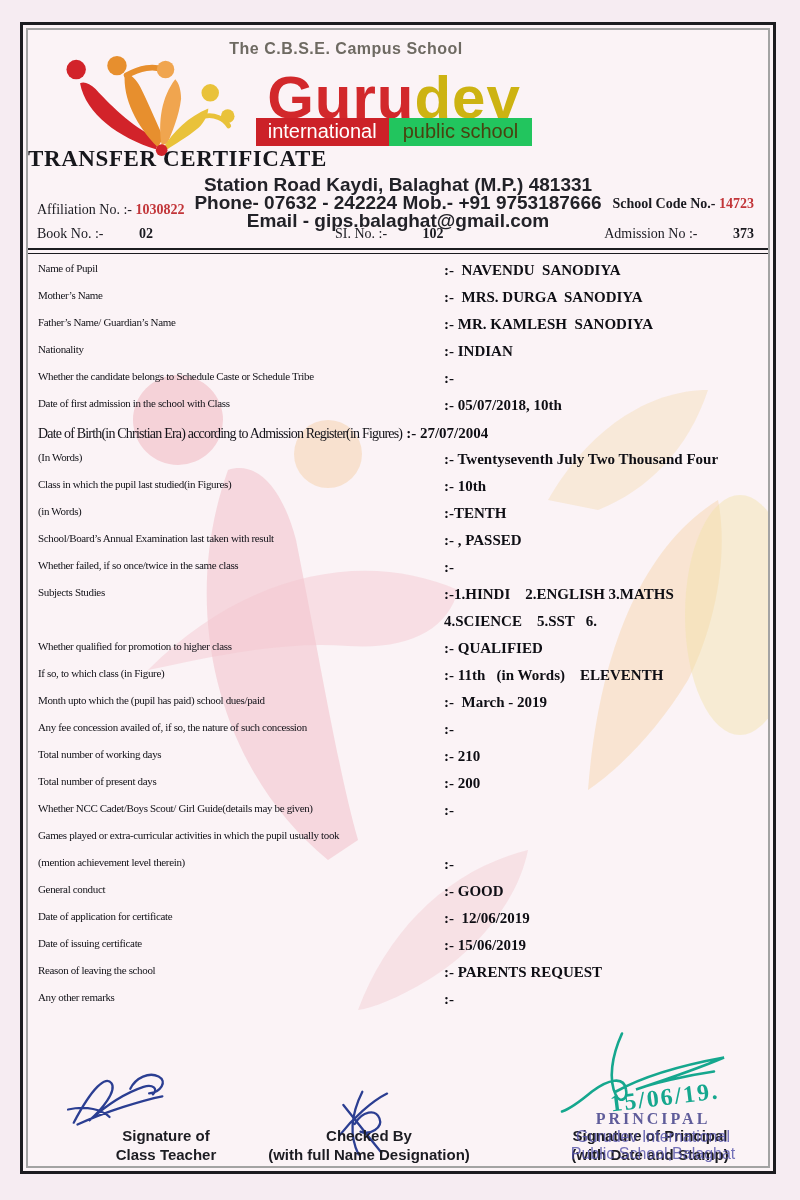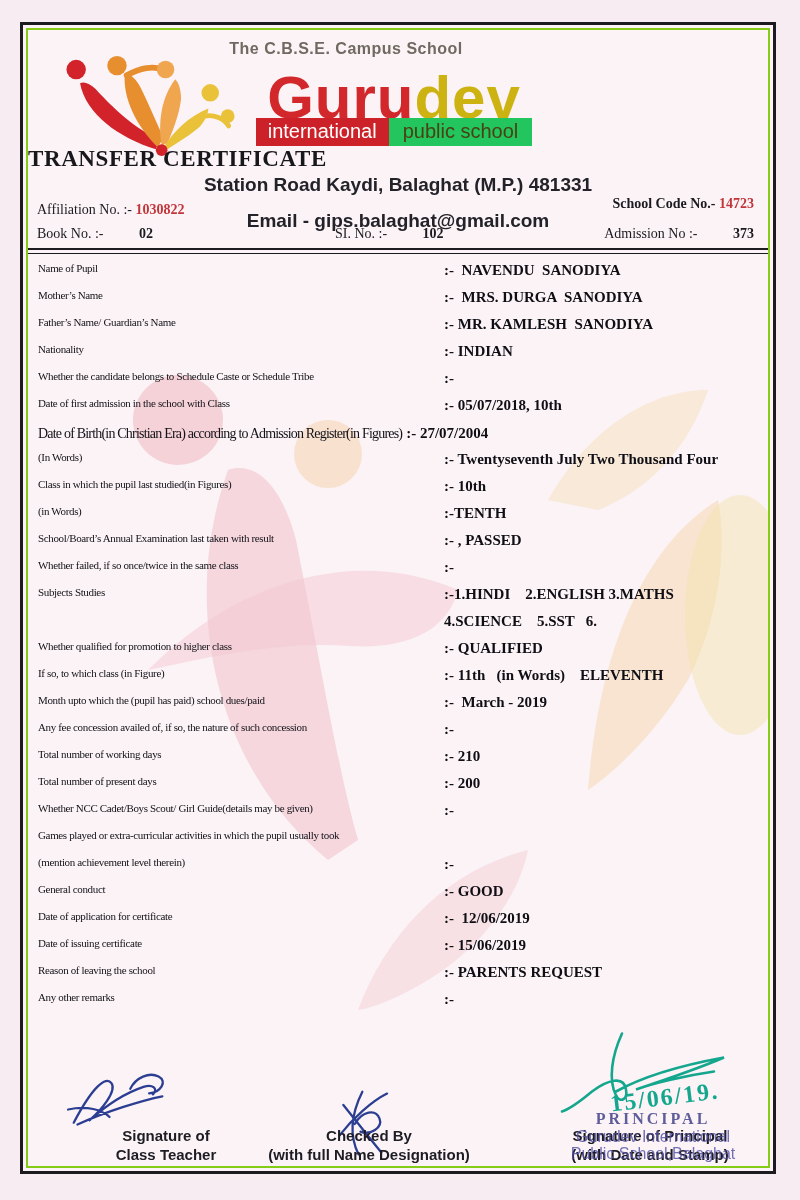--- a/index.html
+++ b/index.html
@@ -1,20 +1,20 @@
 <!DOCTYPE html>
 <html><head>
 <meta charset="utf-8">
 <style>
   * { margin:0; padding:0; box-sizing:border-box; }
   body { background:#e9e2e6; font-family:"Liberation Serif", serif; }
   .scan-page { position:relative; width:800px; height:1200px; background:#f6ecf2; overflow:hidden; }
   .cert { position:absolute; left:20px; top:22px; width:756px; height:1152px;
           border:3px solid #1c1c20; padding:3px; background:#fbf3f6; }
-  .cert-inner { position:relative; width:100%; height:100%; border:2px solid #84cc16; overflow:hidden; }
+  .cert-inner { position:relative; width:100%; height:100%; border:2px solid #a3a3a3; overflow:hidden; }
 
   
   .wm { position:absolute; inset:0; z-index:0; pointer-events:none; }
 
   .layer { position:absolute; z-index:2; }
 
   
   .tagline { top:10px; left:0; width:100%; text-align:center; transform:translateX(-52px);
              font-family:"Liberation Sans", sans-serif; font-weight:bold; font-size:16px;
              color:#6e6a62; letter-spacing:.5px; }
@@ -117,20 +117,21 @@
       <div class="layer brand-word">
         <span class="p1">Guru</span><span class="p2">dev</span>
       </div>
       <div class="layer brand-banner">
         <span class="bl">international</span>
           <span class="br">public school</span>
       </div>
 
       <div class="layer doc-title">TRANSFER CERTIFICATE</div>
       <div class="layer addr addr1">Station Road Kaydi, Balaghat (M.P.) 481331</div>
+      <div class="layer addr addr2">Phone- 07632 - 242224 Mob.- +91 9753187666</div>
       <div class="layer addr addr3">Email - gips.balaghat@gmail.com</div>
 
       <div class="layer meta m-affil"><span>Affiliation No. :- </span><span class="red">1030822</span></div>
       <div class="layer meta m-code"><span>School Code No.- </span><span class="red">14723</span></div>
       <div class="layer meta m-book"><span>Book No. :- </span><b>02</b></div>
       <div class="layer meta m-sl"><span>SI. No. :- </span><b>102</b></div>
       <div class="layer meta m-adm"><span>Admission No :- </span><b>373</b></div>
 
       <div class="layer double-rule"></div>
 

